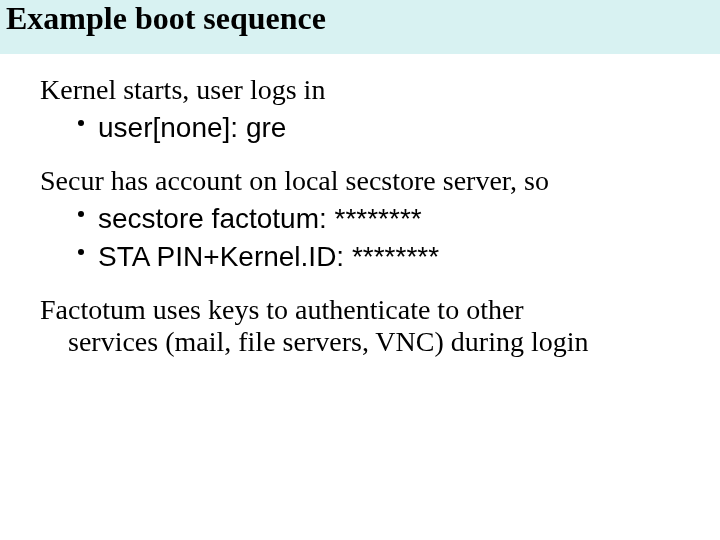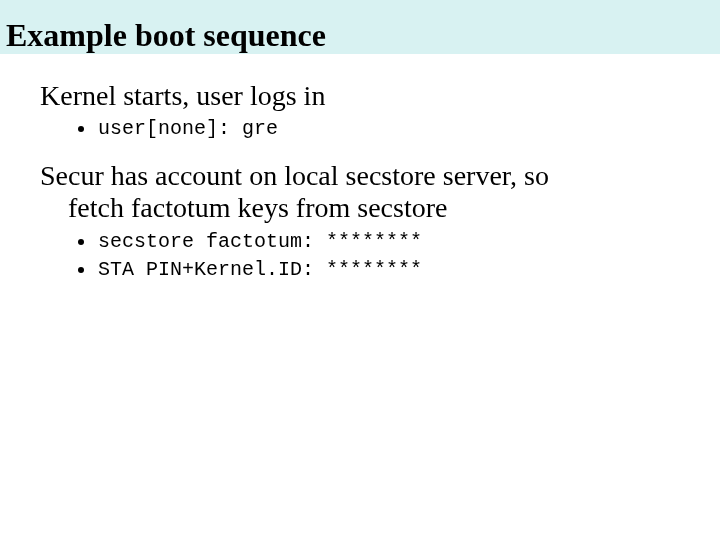--- a/index.html
+++ b/index.html
@@ -15,30 +15,30 @@
     width: 720px;
     height: 540px;
     position: relative;
     box-sizing: border-box;
   }
   .title-band {
     background: #d8f2f2;
     height: 54px;
     width: 100%;
     display: flex;
-    align-items: flex-end;
+    align-items: flex-start;
     padding-left: 6px;
     box-sizing: border-box;
   }
   .title-text {
     font-size: 32px;
     font-weight: bold;
   }
   .body {
-    padding: 8px 0 0 40px;
+    padding: 2px 0 0 40px;
     box-sizing: border-box;
   }
   .lvl1 {
     font-size: 28px;
     margin: 18px 0 4px 0;
     line-height: 1.15;
   }
   .lvl1-indent {
     padding-left: 28px;
     display: block;
@@ -53,22 +53,22 @@
   .bullet-dot {
     width: 6px;
     height: 6px;
     background: #000;
     border-radius: 50%;
     flex: 0 0 auto;
     margin-top: 10px;
     margin-right: 14px;
   }
   .mono {
-    font-family: Liberation Mono, monospace;
-    font-size: 20px;
+    font-family: Liberation Sans, sans-serif;
+    font-size: 28px;
   }
 </style>
 </head>
 <body>
 
 <div class="slide">
 
   <div class="title-band">
     <span class="title-text">Example boot sequence</span>
   </div>
@@ -76,27 +76,30 @@
   <div class="body">
 
     <div class="lvl1">Kernel starts, user logs in</div>
     <div class="lvl2">
       <span class="bullet-dot"></span>
       <span class="mono">user[none]: gre</span>
     </div>
 
     <div class="lvl1">
       <span>Secur has account on local secstore server, so</span><br>
-      <span class="lvl1-indent">fetch factotum keys from secstore</span>
     </div>
     <div class="lvl2">
       <span class="bullet-dot"></span>
       <span class="mono">secstore factotum: ********</span>
     </div>
     <div class="lvl2">
       <span class="bullet-dot"></span>
       <span class="mono">STA PIN+Kernel.ID: ********</span>
     </div>
 
+    <div class="lvl1">
+      <span>Factotum uses keys to authenticate to other</span><br>
+      <span class="lvl1-indent">services (mail, file servers, VNC) during login</span>
+    </div>
 
   </div>
 
 </div>
 
 </body></html>

